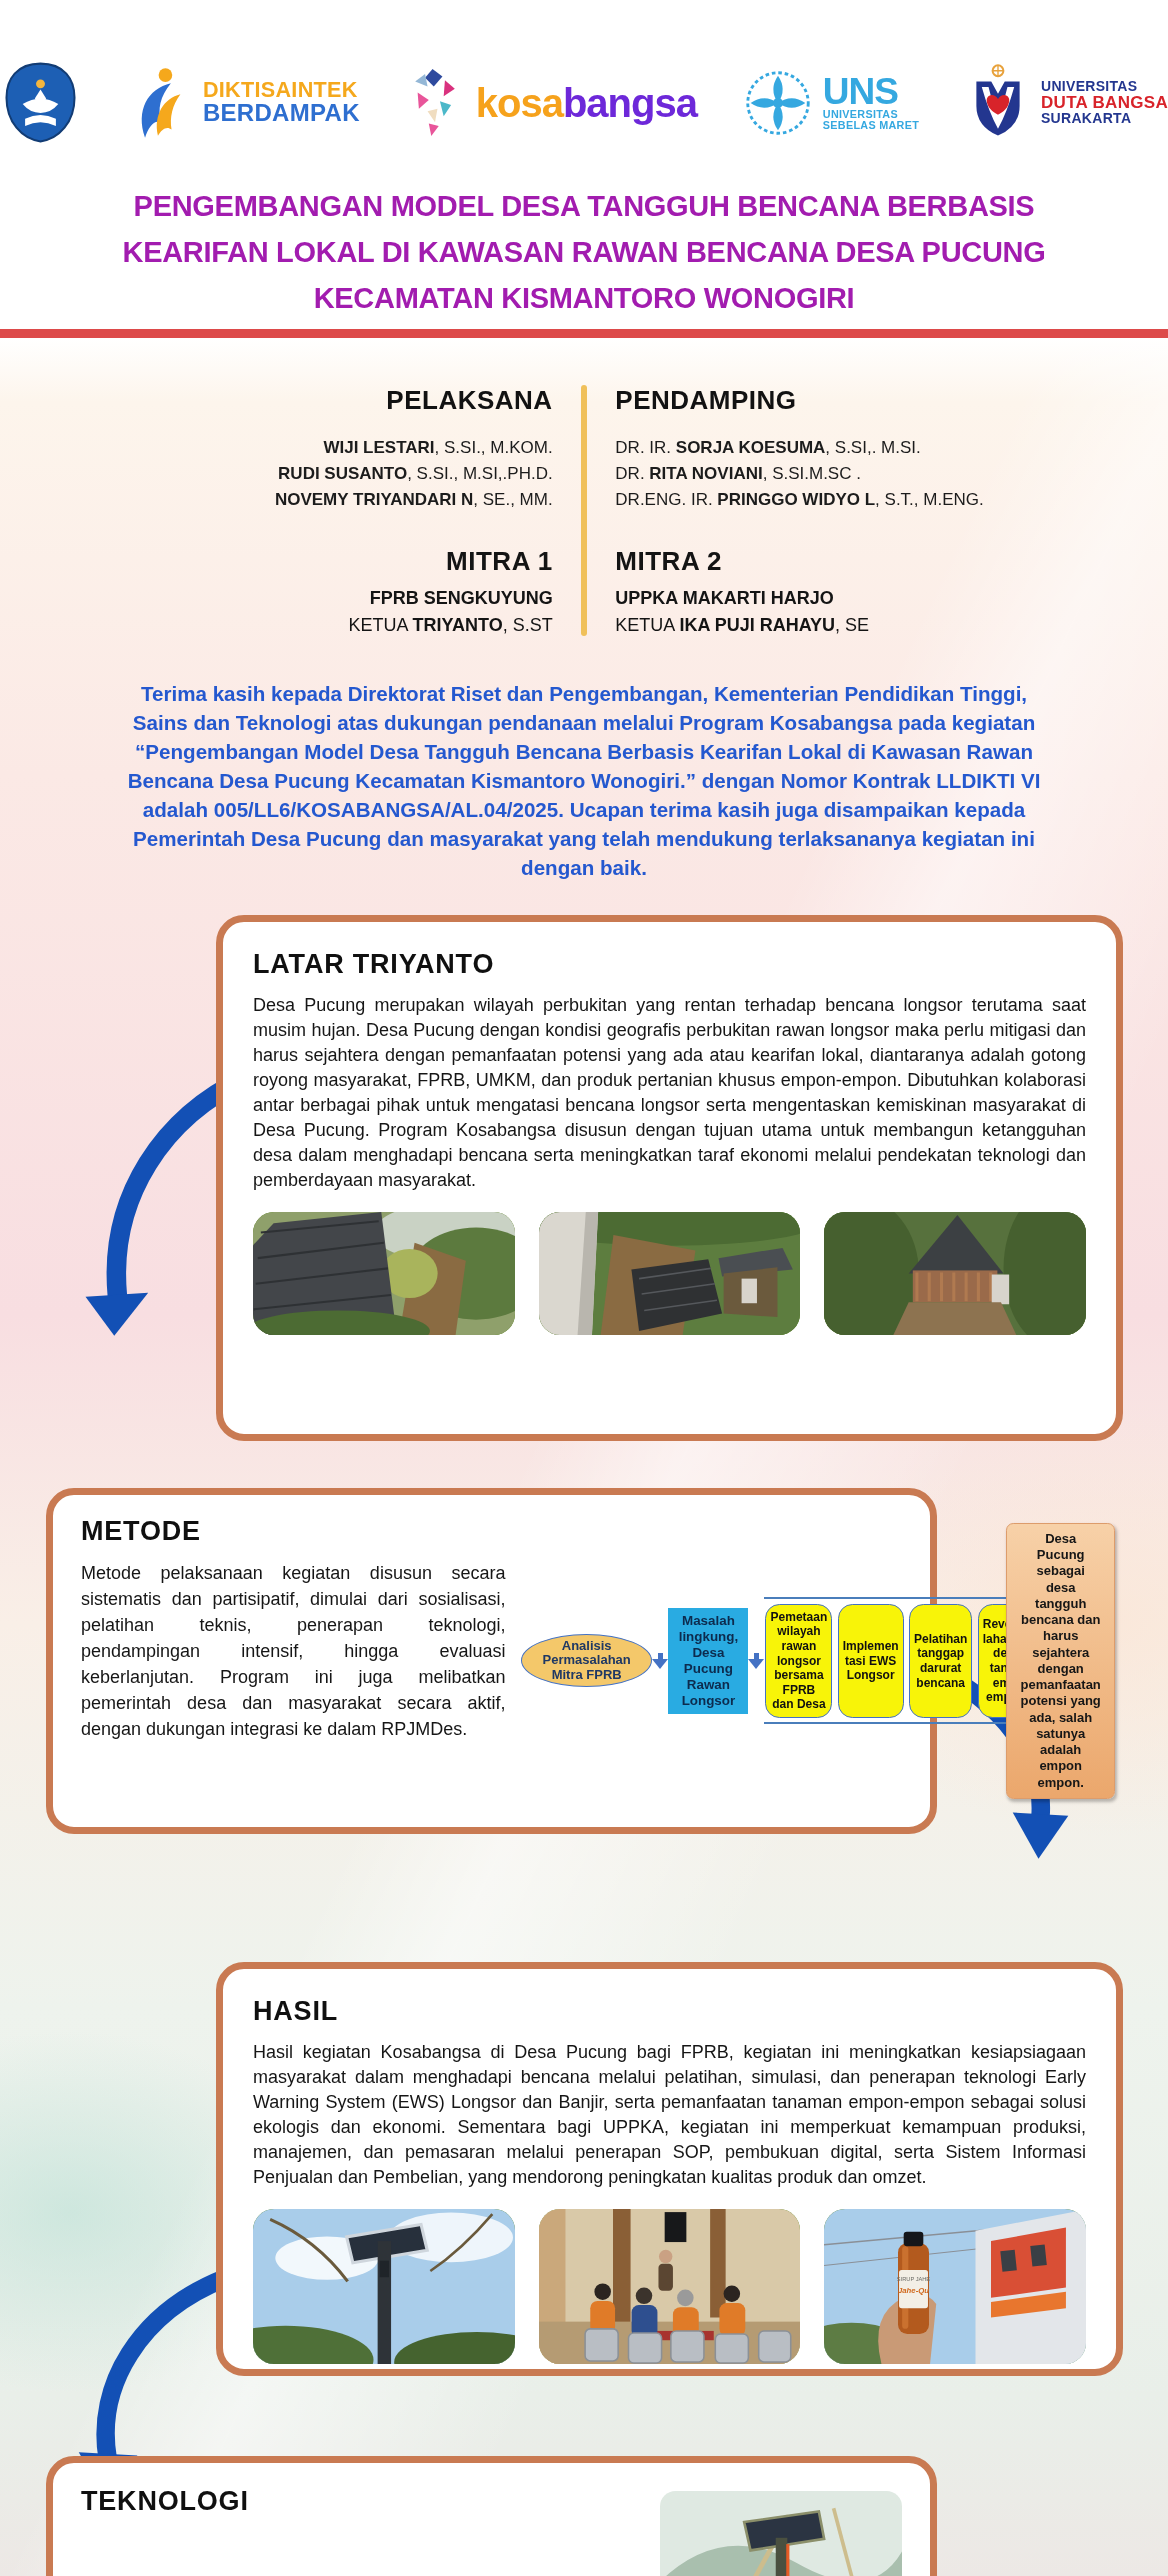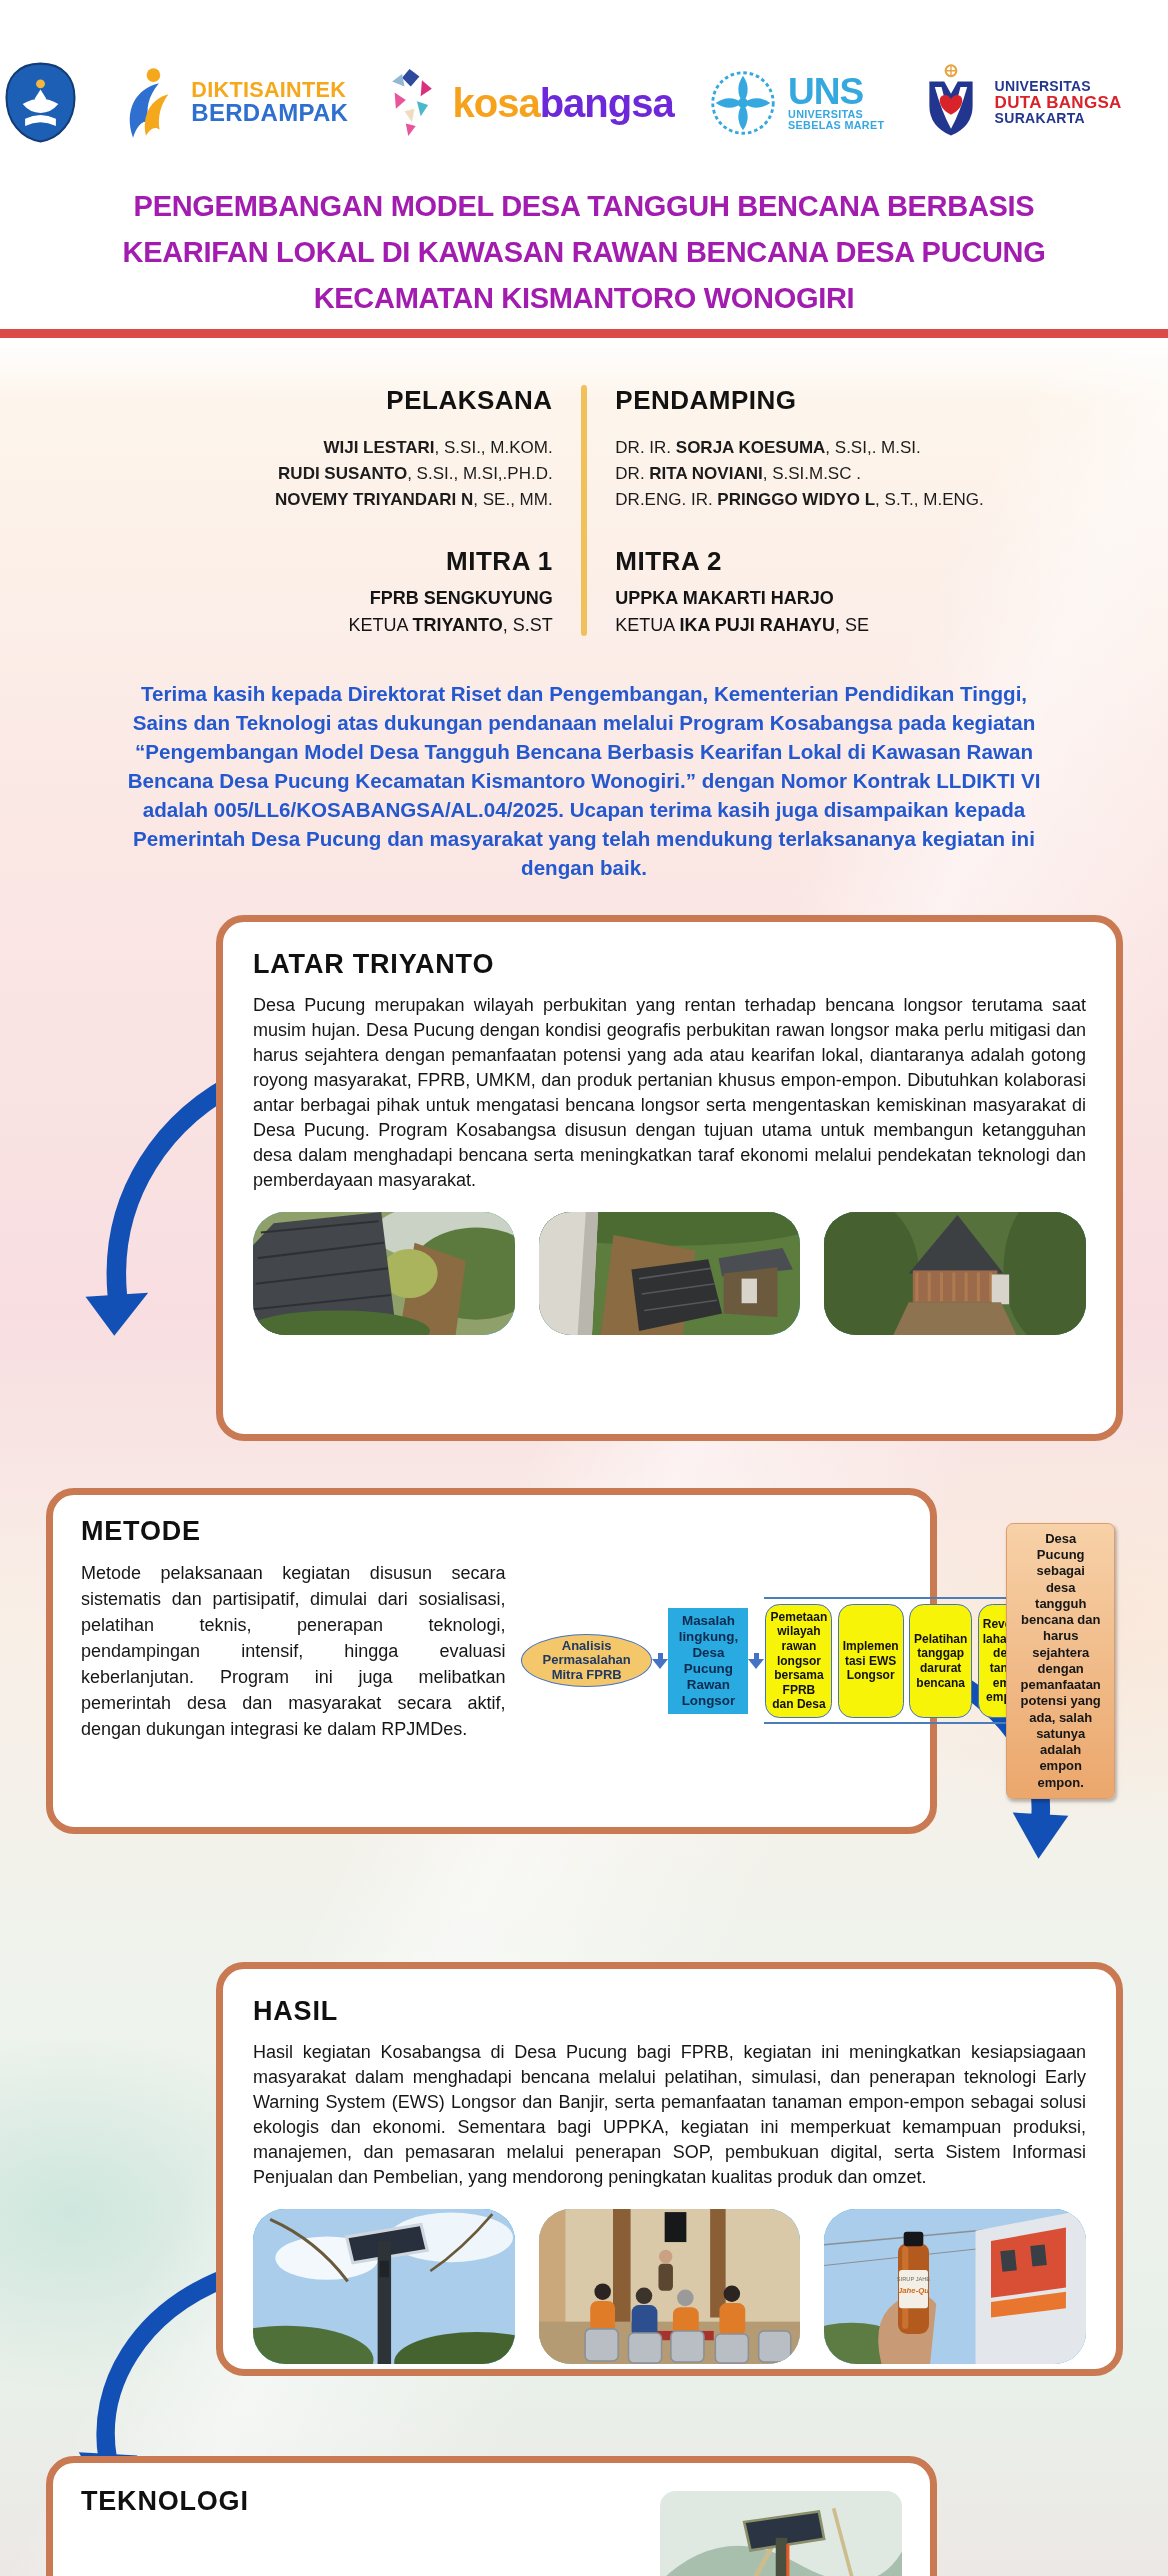--- a/index.html
+++ b/index.html
@@ -5,21 +5,21 @@
 *{margin:0;padding:0;box-sizing:border-box}
 body{font-family:"Liberation Sans",sans-serif;color:#141414;background:#fff}
 .page{position:relative;width:1168px;height:3115px;overflow:hidden;
  background:
   linear-gradient(115deg, rgba(255,255,255,0) 46%, rgba(255,255,255,.5) 52%, rgba(255,255,255,0) 63%),
   radial-gradient(361px 258px at 6% 71%, rgba(186,224,213,.6), rgba(186,224,213,0) 70%),
   radial-gradient(412px 309px at 95% 52%, rgba(250,230,215,.8), rgba(250,230,215,0) 70%),
   linear-gradient(180deg,#ffffff 0,#ffffff 338px,#fdf5ec 402px,#fbe9e5 773px,#f8dee1 1314px,#f9efe7 1623px,#eef3ed 2009px,#e9efe9 2396px,#efe3e2 2705px,#f2cdd4 2998px,#f2cdd4 100%)}
 
 .header{position:relative;height:338px;background:#fff;z-index:2}
-.logos{display:flex;align-items:center;justify-content:flex-start;gap:33px;padding-top:40px;height:165px}
+.logos{display:flex;align-items:center;justify-content:space-between;gap:33px;padding-top:40px;height:165px}
 .logo{display:flex;align-items:center;gap:9.3px}
 .logo svg{display:block}
 .lg-text{display:flex;flex-direction:column;line-height:1.04}
 .dik1{font-size:21.6px;font-weight:900;color:#f5a81c;letter-spacing:0.3px}
 .dik2{font-size:24px;font-weight:900;color:#2e6fd0;letter-spacing:0.3px}
 .kosa-word{font-size:40px;font-weight:800;letter-spacing:-1px;line-height:1}
 .kosa-word .k1{color:#f6a21c}.kosa-word .k2{color:#6d28d9}
 .uns-abbr{font-size:37px;font-weight:900;color:#35a8e0;line-height:.95;letter-spacing:-1px}
 .uns-sub{font-size:10.8px;font-weight:700;color:#35a8e0;letter-spacing:0.3px}
 .udb1,.udb3{font-size:14px;font-weight:700;color:#23368f;letter-spacing:0.3px}
@@ -45,21 +45,21 @@
 .mitra-ketua .nm{font-weight:800}
 .ack{width:938px;margin:43px auto 0;text-align:center;color:#2458cf;font-size:20.6px;font-weight:700;line-height:29px}
 
 .card{position:relative;background:#fff;border:7.7px solid #c97a52;border-radius:28px;z-index:2}
 .card.pos-right{width:907px;margin-left:216px}
 .card.pos-left{width:891px;margin-left:46px}
 .sec-title{font-size:27px;font-weight:900;letter-spacing:0.8px;color:#101010}
 .sec-body{margin-top:13.4px;font-size:18px;line-height:25px;text-align:justify;color:#161616}
 #latar{margin-top:33px;height:526px;padding:27px 30px;overflow:hidden}
 .photo-row{margin-top:18.5px;display:flex;gap:24px}
-.photo{flex:1;border-radius:32px;overflow:hidden;background:#0ea5e9}
+.photo{flex:1;border-radius:21px;overflow:hidden;background:#4d7c0f}
 .photo.h240{height:123px}
 .photo.h300{height:155px}
 .photo svg{width:100%;height:100%;display:block}
 #metode{margin-top:47px;height:346px;padding:20.6px 28px;display:grid;grid-template-columns:1fr 381px;column-gap:15.5px;overflow:visible}
 #metode .sec-body{font-size:18px;line-height:26px}
 
 .flowchart{display:flex;flex-direction:row;align-items:center}
 .flow-ellipse{width:258px;min-height:40px;background:#f4c86a;border:1.5px solid #4472c4;border-radius:50%;display:flex;align-items:center;justify-content:center;text-align:center;padding:3.1px 20.6px;font-size:13px;font-weight:700;color:#1f3864;line-height:1.15}
 .fc-arrow{display:flex;flex-direction:column;align-items:center;margin:1.5px 0}
 .fc-arrow .stem{width:4.6px;height:6.7px;background:#4472c4}

